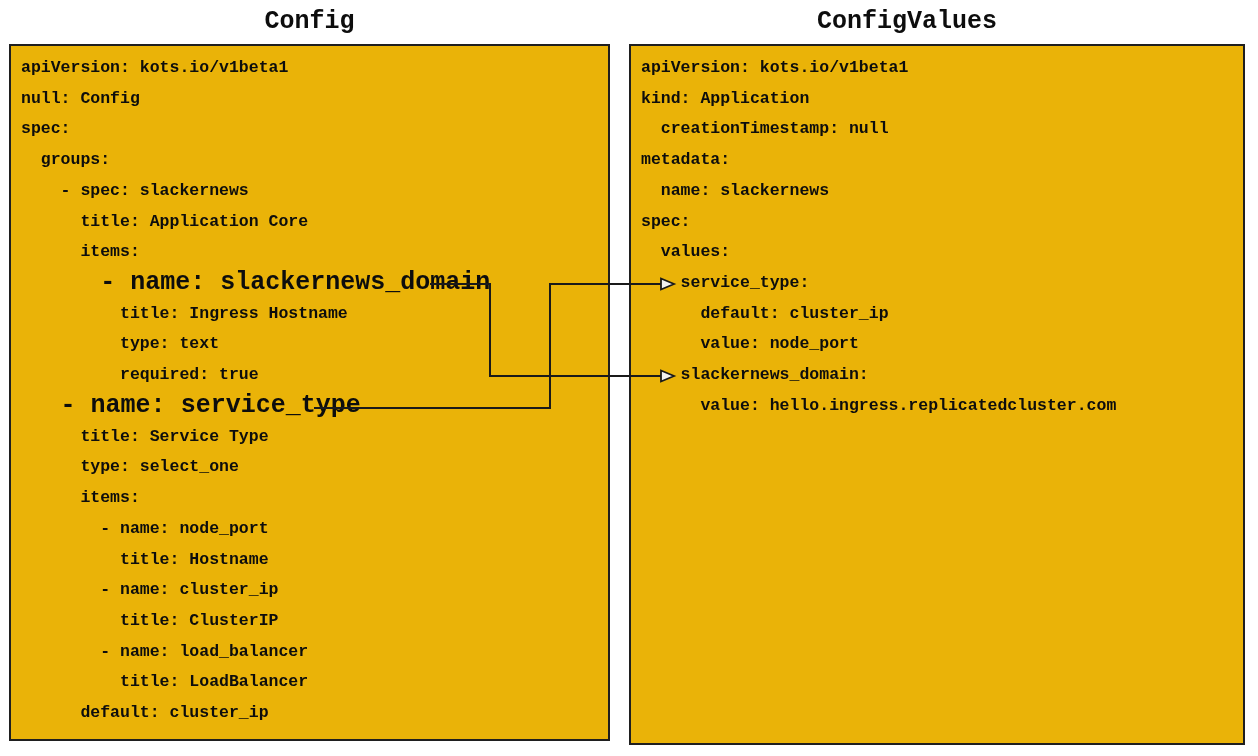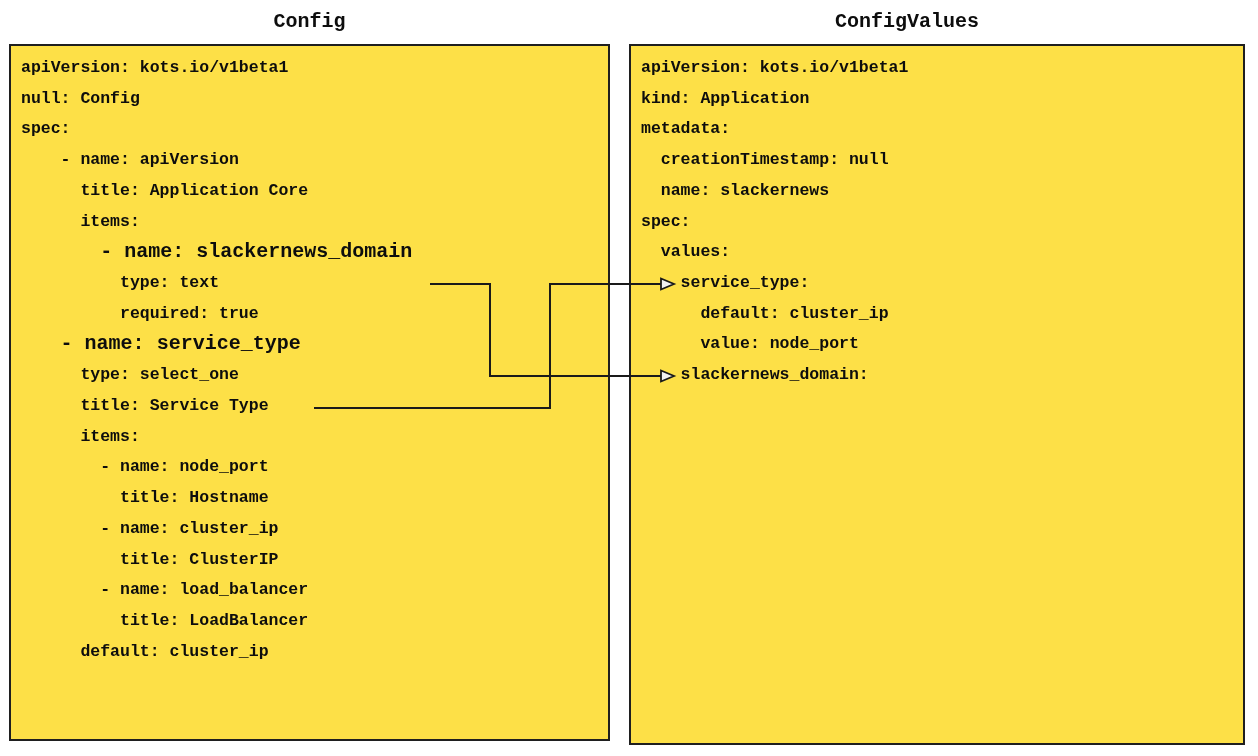--- a/index.html
+++ b/index.html
@@ -1,80 +1,83 @@
 <!DOCTYPE html>
 <html><head>
 <meta charset="utf-8">
 <style>
   html,body{margin:0;padding:0;background:#ffffff;}
   .canvas{position:relative;width:1258px;height:756px;background:#ffffff;overflow:hidden;
           font-family:"Liberation Mono","DejaVu Sans Mono",monospace;}
-  .panel{position:absolute;background:#fde047;border:2px solid #1f1f1f;box-sizing:border-box;}
+  .panel{position:absolute;background:#eab308;border:2px solid #1f1f1f;box-sizing:border-box;}
   .panel.left{left:9px;top:44px;width:601px;height:697px;}
   .panel.right{left:629px;top:44px;width:616px;height:701px;}
   .panel-title{position:absolute;top:5px;height:34px;line-height:34px;text-align:center;
                font-family:"Liberation Mono","DejaVu Sans Mono",monospace;
-               font-weight:bold;font-size:20px;color:#0d0d0d;}
+               font-weight:bold;font-size:25px;color:#0d0d0d;}
   .panel-title.left{left:9px;width:601px;}
   .panel-title.right{left:599px;width:616px;}
   .code{padding:7px 0 0 10px;}
   .code-line{white-space:pre;font-family:"Liberation Mono","DejaVu Sans Mono",monospace;
              font-weight:bold;font-size:16.5px;color:#0d0d0d;height:30.72px;line-height:30.72px;}
-  .code-line .em{font-size:20px;}
+  .code-line .em{font-size:25px;}
   svg.overlay{position:absolute;left:0;top:0;pointer-events:none;}
   svg.overlay polyline{fill:none;stroke:#1a1a1a;stroke-width:2;stroke-linejoin:miter;}
   svg.overlay .head{fill:#f1f1f1;stroke:#1a1a1a;stroke-width:1.8;}
 </style>
 </head>
 <body>
 
 <div class="canvas">
 
   <div class="panel-title left">Config</div>
 
   <div class="panel-title right">ConfigValues</div>
 
   <div class="panel left">
     <div class="code">
         <div class="code-line">apiVersion: kots.io/v1beta1</div>
         <div class="code-line">null: Config</div>
         <div class="code-line">spec:</div>
-        <div class="code-line">    - name: apiVersion</div>
+        <div class="code-line">  groups:</div>
+        <div class="code-line">    - spec: slackernews</div>
         <div class="code-line">      title: Application Core</div>
         <div class="code-line">      items:</div>
         <div class="code-line"><span>        </span><span class="em">- name: slackernews_domain</span></div>
+        <div class="code-line">          title: Ingress Hostname</div>
         <div class="code-line">          type: text</div>
         <div class="code-line">          required: true</div>
         <div class="code-line"><span>    </span><span class="em">- name: service_type</span></div>
+        <div class="code-line">      title: Service Type</div>
         <div class="code-line">      type: select_one</div>
-        <div class="code-line">      title: Service Type</div>
         <div class="code-line">      items:</div>
         <div class="code-line">        - name: node_port</div>
         <div class="code-line">          title: Hostname</div>
         <div class="code-line">        - name: cluster_ip</div>
         <div class="code-line">          title: ClusterIP</div>
         <div class="code-line">        - name: load_balancer</div>
         <div class="code-line">          title: LoadBalancer</div>
         <div class="code-line">      default: cluster_ip</div>
       </div>
   </div>
 
   <div class="panel right">
     <div class="code">
         <div class="code-line">apiVersion: kots.io/v1beta1</div>
         <div class="code-line">kind: Application</div>
+        <div class="code-line">  creationTimestamp: null</div>
         <div class="code-line">metadata:</div>
-        <div class="code-line">  creationTimestamp: null</div>
         <div class="code-line">  name: slackernews</div>
         <div class="code-line">spec:</div>
         <div class="code-line">  values:</div>
         <div class="code-line">    service_type:</div>
         <div class="code-line">      default: cluster_ip</div>
         <div class="code-line">      value: node_port</div>
         <div class="code-line">    slackernews_domain:</div>
+        <div class="code-line">      value: hello.ingress.replicatedcluster.com</div>
       </div>
   </div>
 
   <svg class="overlay" width="1258" height="756" viewBox="0 0 1258 756">
 
     <polyline points="430,284 490,284 490,376 661,376"></polyline>
     <path class="head" d="M661,370.5 L674,376 L661,381.5 Z"></path>
 
     <polyline points="314,408 550,408 550,284 661,284"></polyline>
     <path class="head" d="M661,278.5 L674,284 L661,289.5 Z"></path>

